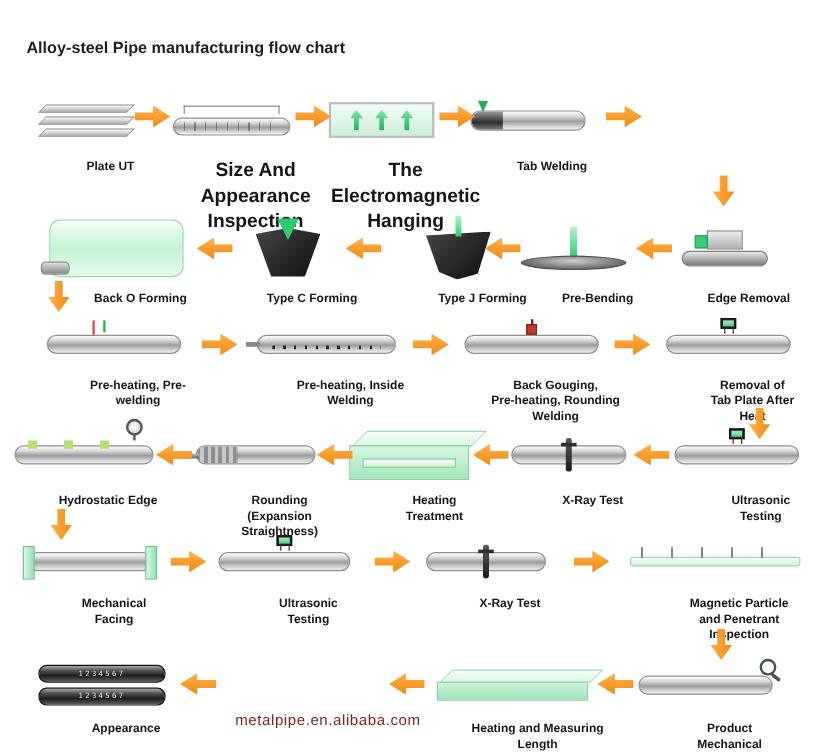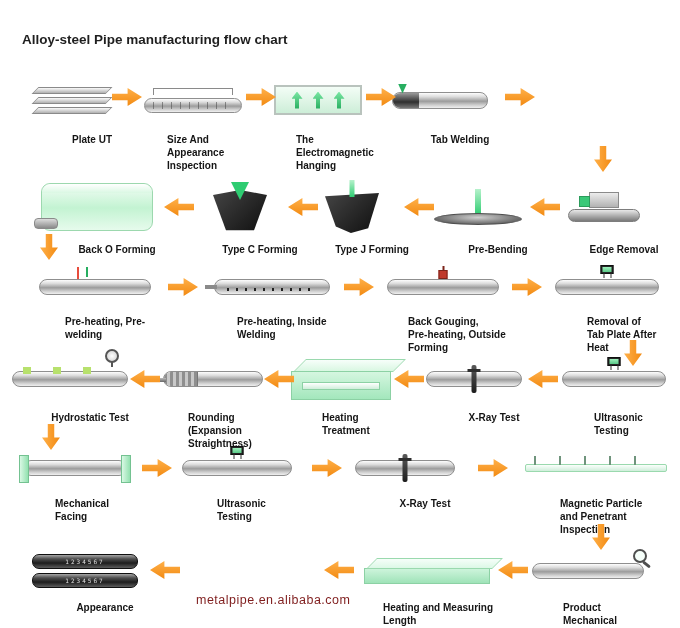--- a/index.html
+++ b/index.html
@@ -4,23 +4,23 @@
 <style>
   * { margin:0; padding:0; box-sizing:border-box; }
   html,body { width:680px; height:628px; }
   body { font-family:"Liberation Sans", sans-serif; background:#fff; }
   #screen { position:relative; width:680px; height:628px; background:#ffffff; overflow:hidden; }
 
   .title { position:absolute; left:22px; top:32px; font-size:13.5px; font-weight:bold; color:#1f1f1f; }
 
   .step { position:absolute; display:flex; flex-direction:column; align-items:center; }
   .icon-box { display:flex; align-items:center; justify-content:center; width:100%; }
-  .label { margin-top:5px; font-size:10px; font-weight:bold; color:#151515; 
+  .label { margin-top:5px; font-size:10px; font-weight:bold; color:#151515; text-align:center;
            line-height:1.3; white-space:pre-line;margin-left:40px; }
-  .label.big { font-size:10px; }
+  .label.big { font-size:16px; }
 
   .h-arrow { position:absolute; width:30px; height:18px; background:linear-gradient(180deg,#ffb049,#f28a12); }
   .h-arrow.right { clip-path:polygon(0 32%, 52% 32%, 52% 0, 100% 50%, 52% 100%, 52% 68%, 0 68%); }
   .h-arrow.left  { clip-path:polygon(100% 32%, 48% 32%, 48% 0, 0 50%, 48% 100%, 48% 68%, 100% 68%); }
   .v-arrow { position:absolute; width:18px; height:26px; background:linear-gradient(90deg,#ffb049,#f28a12);
              clip-path:polygon(32% 0, 68% 0, 68% 52%, 100% 52%, 50% 100%, 0 52%, 32% 52%); }
 
   .watermark { position:absolute; left:196px; top:593px; z-index:6; font-size:12.5px; color:#7f1d1d;
                text-shadow:0 0 2px #fff; letter-spacing:.5px; }
 
@@ -211,21 +211,21 @@
   <div class="step" style="left:180px;top:176px;width:120px">
     <div class="icon-box" style="height:62px">
       <div class="typec">
         <div class="tc-green"></div>
         <div class="tc-fan"></div>
       </div>
     </div>
     <div class="label">Type C Forming</div>
   </div>
 
-  <div class="step" style="left:292px;top:176px;width:120px">
+  <div class="step" style="left:322px;top:176px;width:120px">
     <div class="icon-box" style="height:62px">
       <div class="typej">
         <div class="tj-beam"></div>
         <div class="tj-fan"></div>
       </div>
     </div>
     <div class="label">Type J Forming</div>
   </div>
 
   <div class="step" style="left:418px;top:176px;width:120px">
@@ -270,41 +270,41 @@
     <div class="label">Pre-heating, Inside Welding</div>
   </div>
 
   <div class="step" style="left:368px;top:264px;width:150px">
     <div class="icon-box" style="height:46px">
       <div class="pipe" style="width:112px">
         <div class="reddev"></div>
       </div>
     </div>
     <div class="label">Back Gouging,
-Pre-heating, Outside Forming</div>
+Pre-heating, Rounding Welding</div>
   </div>
 
   <div class="step" style="left:547px;top:264px;width:120px">
     <div class="icon-box" style="height:46px">
       <div class="pipe" style="width:104px">
         <div class="device ontop"></div>
       </div>
     </div>
     <div class="label">Removal of
 Tab Plate After Heat</div>
   </div>
 
   <div class="step" style="left:8px;top:352px;width:124px">
     <div class="icon-box" style="height:54px">
       <div class="pipe" style="width:116px">
         <div class="hblocks"></div>
         <div class="gauge gpos"></div>
       </div>
     </div>
-    <div class="label">Hydrostatic Test</div>
+    <div class="label">Hydrostatic Edge</div>
   </div>
 
   <div class="step" style="left:148px;top:352px;width:130px">
     <div class="icon-box" style="height:54px">
       <div class="pipe" style="width:100px">
         <div class="rough"></div>
         <div class="rod"></div>
       </div>
     </div>
     <div class="label">Rounding

